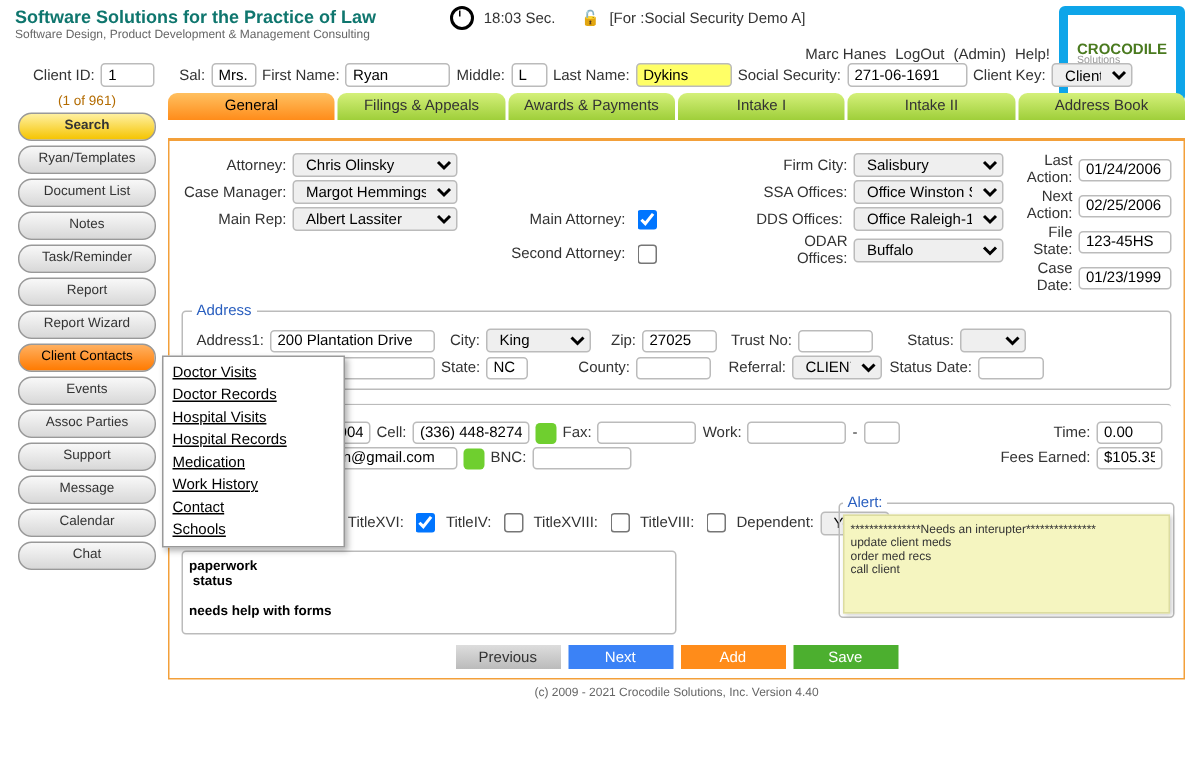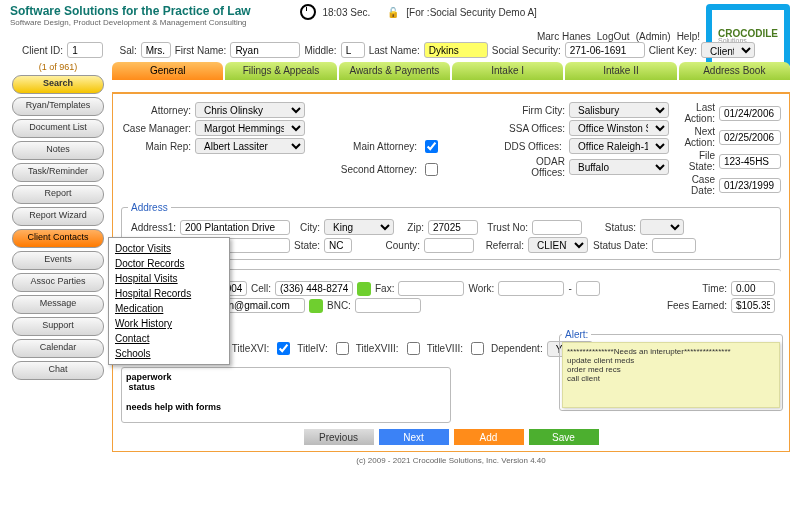--- a/index.html
+++ b/index.html
@@ -107,22 +107,22 @@
   <div class="btn search">Search</div>
   <div class="btn">Ryan/Templates</div>
   <div class="btn">Document List</div>
   <div class="btn">Notes</div>
   <div class="btn">Task/Reminder</div>
   <div class="btn">Report</div>
   <div class="btn">Report Wizard</div>
   <div class="btn active">Client Contacts</div>
   <div class="btn">Events</div>
   <div class="btn">Assoc Parties</div>
+  <div class="btn">Support</div>
   <div class="btn">Message</div>
-  <div class="btn">Support</div>
   <div class="btn">Calendar</div>
   <div class="btn">Chat</div>
  </div>
 
  <div class="content">
   <div class="tabs">
    <div class="tab o">General</div>
    <div class="tab g">Filings &amp; Appeals</div>
    <div class="tab g">Awards &amp; Payments</div>
    <div class="tab g">Intake I</div>

